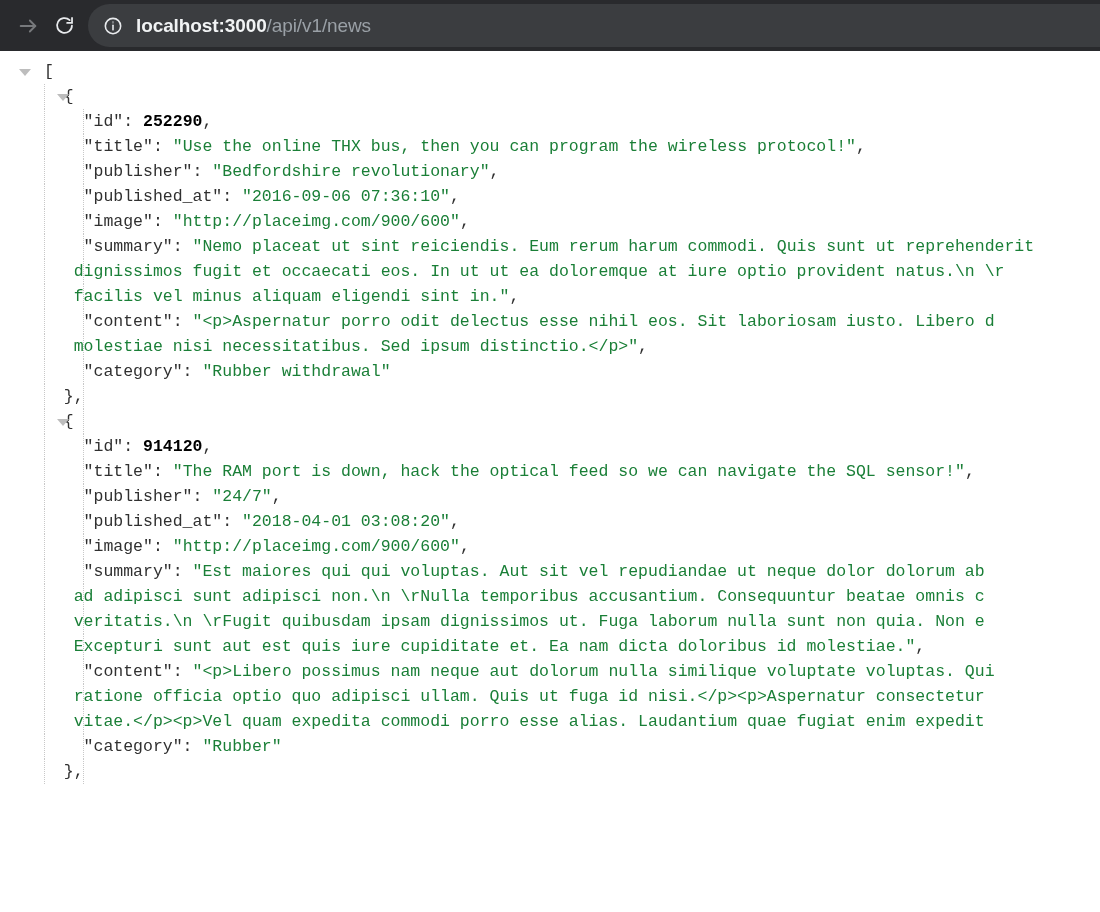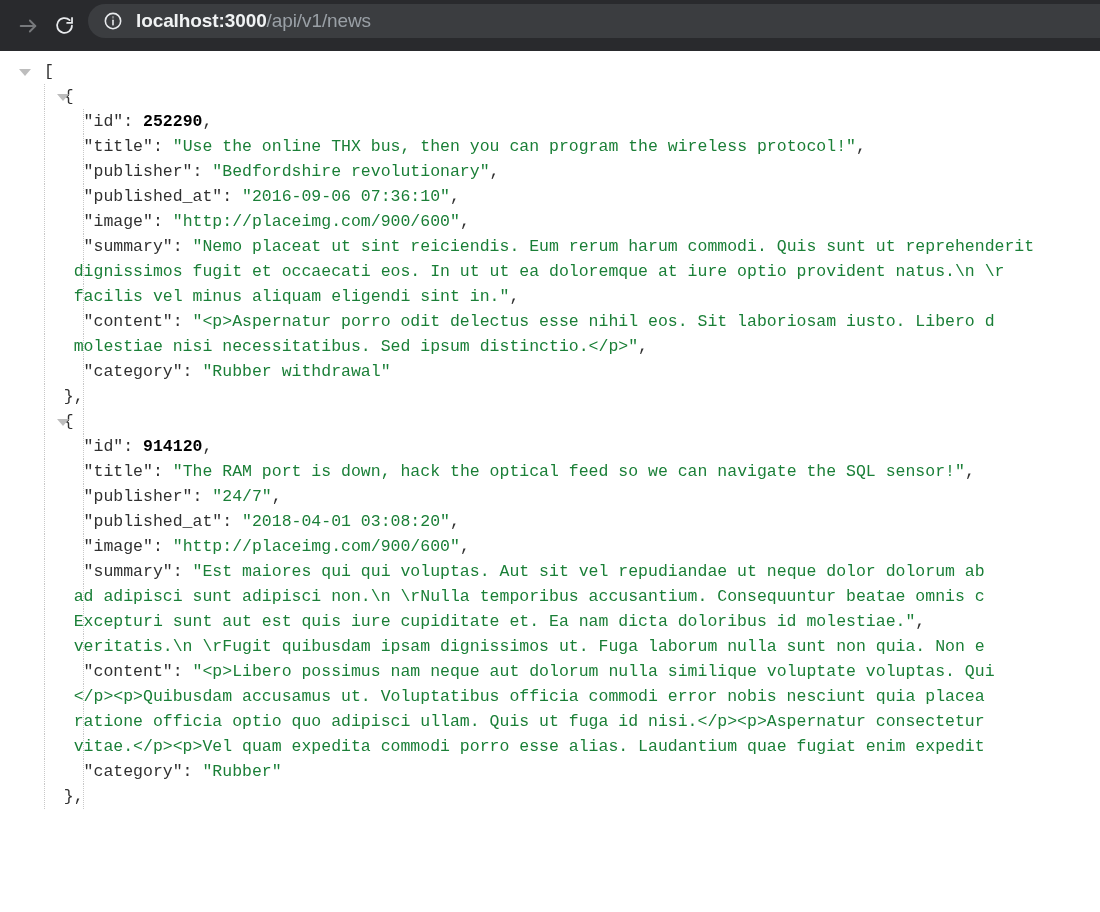--- a/index.html
+++ b/index.html
@@ -42,21 +42,21 @@
   .nav-btn svg { display: block; }
 
   .forward-icon svg { stroke: #77797c; }
   .reload-icon svg { stroke: #e8eaed; }
 
   .omnibox {
     position: absolute;
     left: 88px;
     right: 0;
     top: 4px;
-    height: 34px;
+    height: 43px;
     background: #3b3d40;
     border-radius: 22px 0 0 22px;
     display: flex;
     align-items: center;
     padding-left: 14px;
     box-sizing: border-box;
   }
 
   .info-icon {
     width: 22px;
@@ -189,23 +189,22 @@
       <div class="json-line"><span class="guide g1"></span><span class="guide g2"></span><span class="k">    "category": </span><span class="str">"Rubber withdrawal"</span></div>
       <div class="json-line"><span class="guide g1"></span><span class="guide g2"></span><span class="k">  },</span></div>
       <div class="json-line"><span class="guide g1"></span><span class="guide g2"></span><span class="tri t2"></span><span class="k">  {</span></div>
       <div class="json-line"><span class="guide g1"></span><span class="guide g2"></span><span class="k">    "id": </span><span class="num">914120</span><span class="k">,</span></div>
       <div class="json-line"><span class="guide g1"></span><span class="guide g2"></span><span class="k">    "title": </span><span class="str">"The RAM port is down, hack the optical feed so we can navigate the SQL sensor!"</span><span class="k">,</span></div>
       <div class="json-line"><span class="guide g1"></span><span class="guide g2"></span><span class="k">    "publisher": </span><span class="str">"24/7"</span><span class="k">,</span></div>
       <div class="json-line"><span class="guide g1"></span><span class="guide g2"></span><span class="k">    "published_at": </span><span class="str">"2018-04-01 03:08:20"</span><span class="k">,</span></div>
       <div class="json-line"><span class="guide g1"></span><span class="guide g2"></span><span class="k">    "image": </span><span class="str">"http://placeimg.com/900/600"</span><span class="k">,</span></div>
       <div class="json-line"><span class="guide g1"></span><span class="guide g2"></span><span class="k">    "summary": </span><span class="str">"Est maiores qui qui voluptas. Aut sit vel repudiandae ut neque dolor dolorum ab</span></div>
       <div class="json-line"><span class="guide g1"></span><span class="guide g2"></span><span class="str">   ad adipisci sunt adipisci non.\n \rNulla temporibus accusantium. Consequuntur beatae omnis c</span></div>
+      <div class="json-line"><span class="guide g1"></span><span class="guide g2"></span><span class="str">   veritatis.\n \rFugit quibusdam ipsam dignissimos ut. Fuga laborum nulla sunt non quia. Non e</span></div>
       <div class="json-line"><span class="guide g1"></span><span class="guide g2"></span><span class="str">   Excepturi sunt aut est quis iure cupiditate et. Ea nam dicta doloribus id molestiae."</span><span class="k">,</span></div>
-      <div class="json-line"><span class="guide g1"></span><span class="guide g2"></span><span class="str">   veritatis.\n \rFugit quibusdam ipsam dignissimos ut. Fuga laborum nulla sunt non quia. Non e</span></div>
       <div class="json-line"><span class="guide g1"></span><span class="guide g2"></span><span class="k">    "content": </span><span class="str">"&lt;p&gt;Libero possimus nam neque aut dolorum nulla similique voluptate voluptas. Qui</span></div>
-      <div class="json-line"><span class="guide g1"></span><span class="guide g2"></span><span class="str">   &lt;/p&gt;&lt;p&gt;Quibusdam accusamus ut. Voluptatibus officia commodi error nobis nesciunt quia placea</span></div>
       <div class="json-line"><span class="guide g1"></span><span class="guide g2"></span><span class="str">   ratione officia optio quo adipisci ullam. Quis ut fuga id nisi.&lt;/p&gt;&lt;p&gt;Aspernatur consectetur</span></div>
       <div class="json-line"><span class="guide g1"></span><span class="guide g2"></span><span class="str">   vitae.&lt;/p&gt;&lt;p&gt;Vel quam expedita commodi porro esse alias. Laudantium quae fugiat enim expedit</span></div>
       <div class="json-line"><span class="guide g1"></span><span class="guide g2"></span><span class="k">    "category": </span><span class="str">"Rubber"</span></div>
       <div class="json-line"><span class="guide g1"></span><span class="guide g2"></span><span class="k">  },</span></div>
     </div>
 
 </div>
 
 </body></html>

